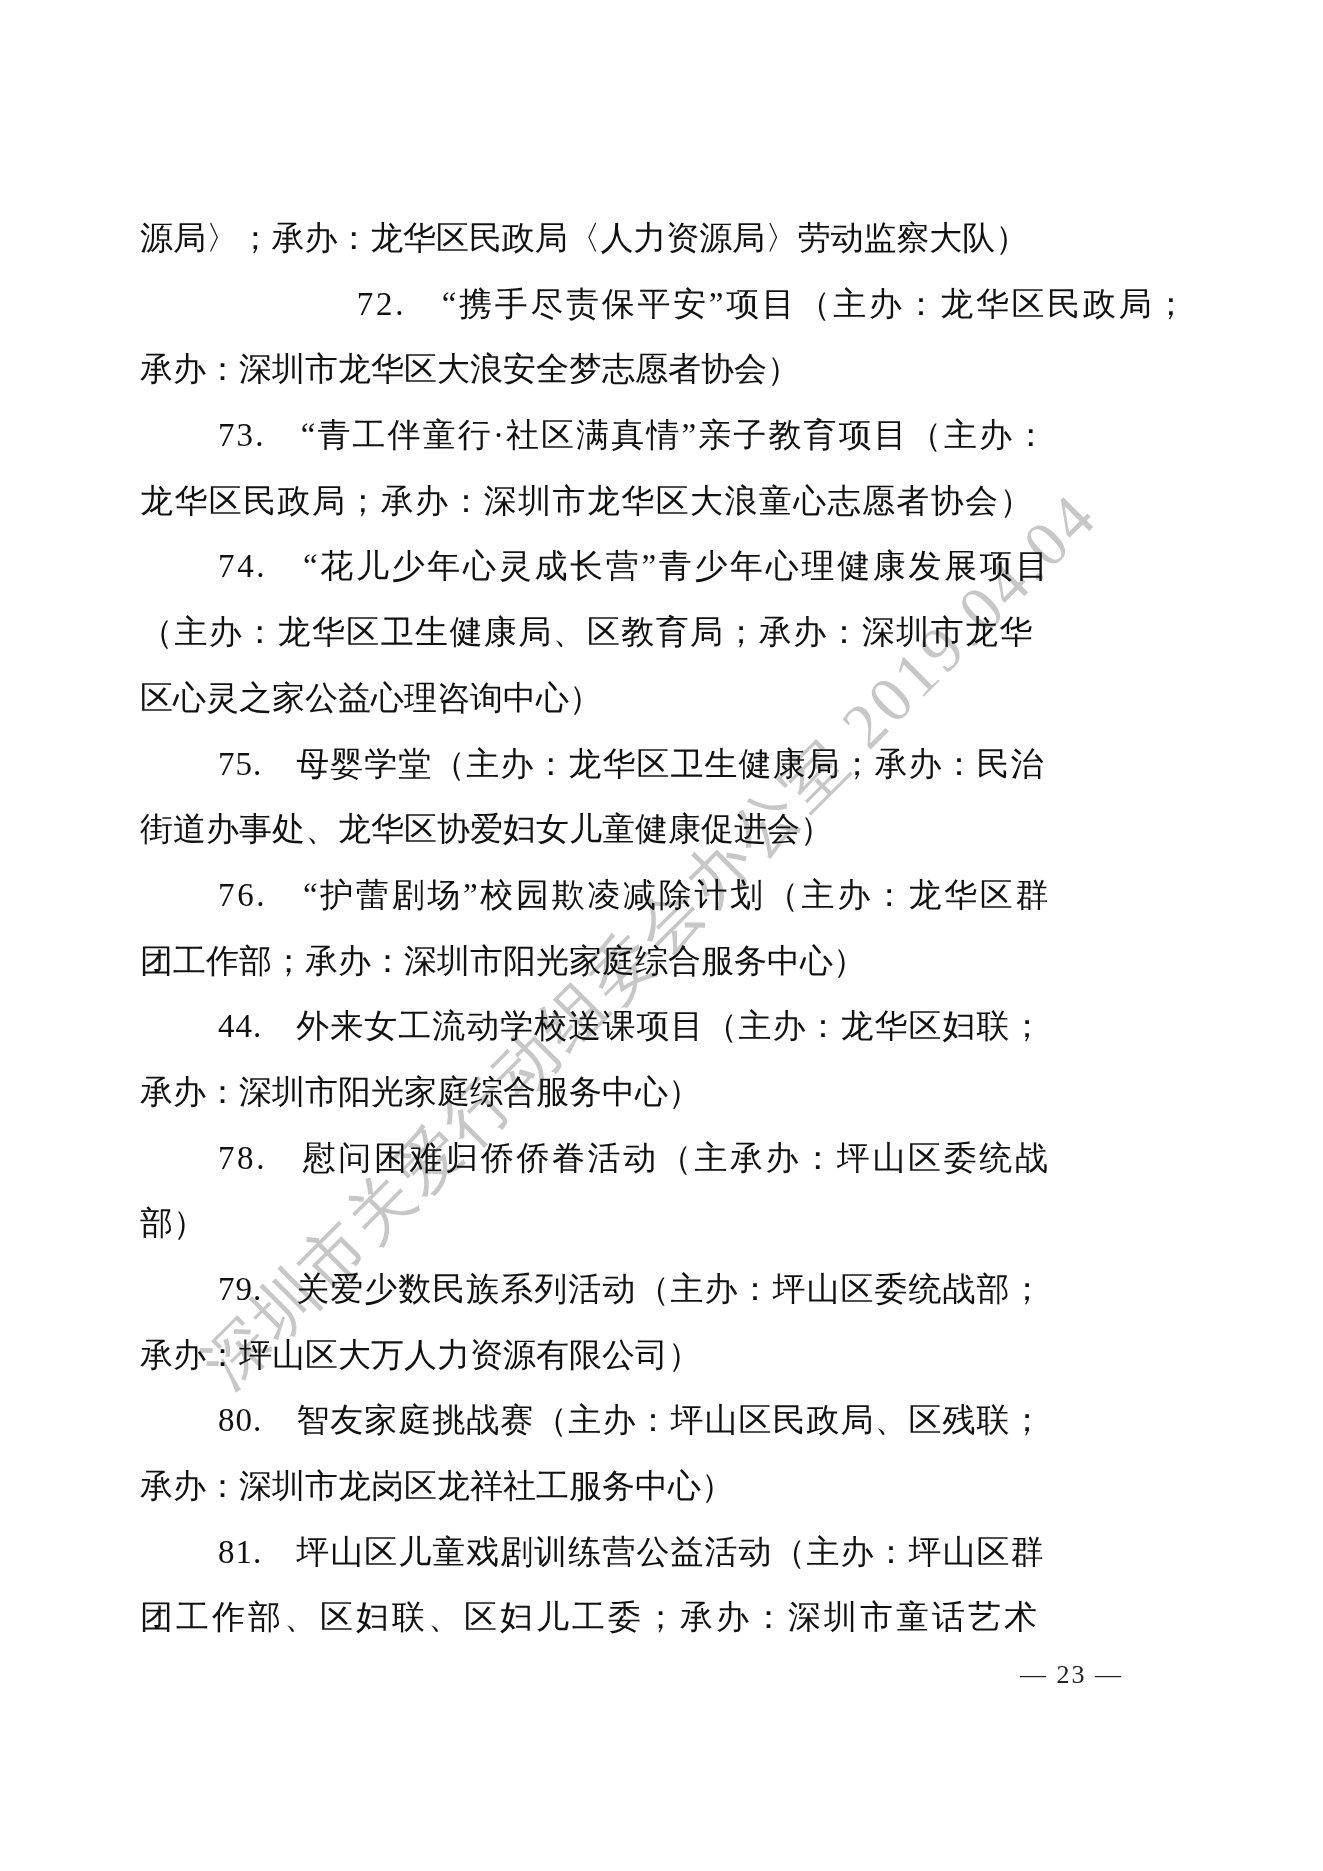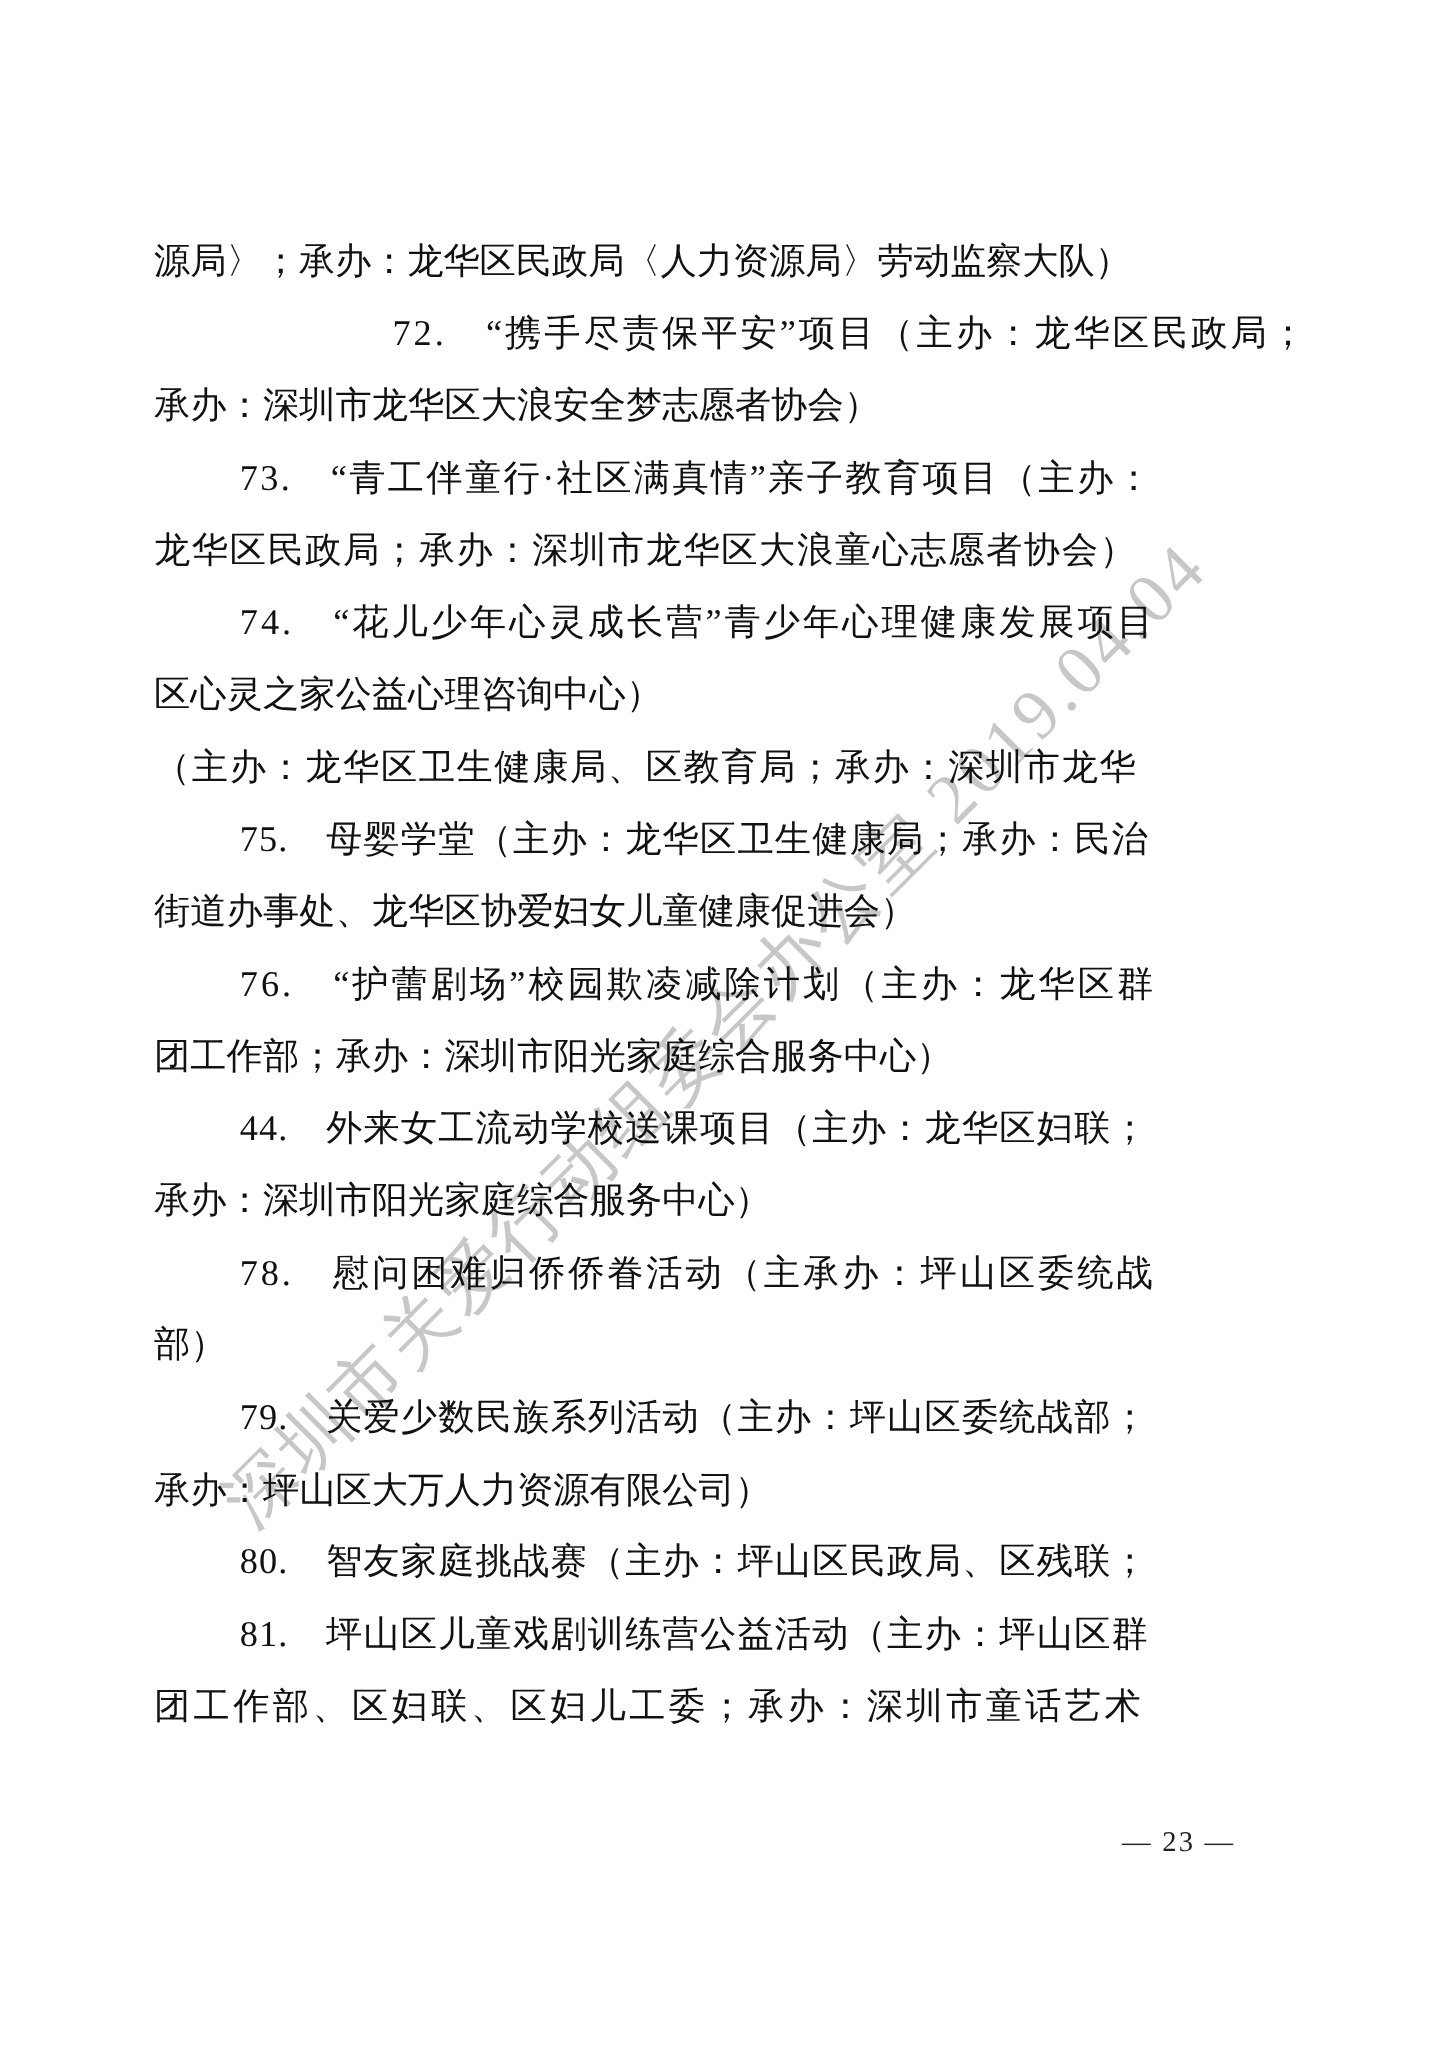--- a/index.html
+++ b/index.html
@@ -58,31 +58,32 @@
 <div class="page">
   <div class="watermark">深圳市关爱行动组委会办公室 2019.04.04</div>
 
   <div class="text-body">
       <div class="line" style="letter-spacing: -0.11px;">源局〉；承办：龙华区民政局〈人力资源局〉劳动监察大队）</div>
       <div class="line indent" style="letter-spacing: 2.68px; text-align: right;">72.　“携手尽责保平安”项目（主办：龙华区民政局；</div>
       <div class="line">承办：深圳市龙华区大浪安全梦志愿者协会）</div>
       <div class="line indent" style="letter-spacing: 2.1px;">73.　“青工伴童行·社区满真情”亲子教育项目（主办：</div>
       <div class="line" style="letter-spacing: 1.38px;">龙华区民政局；承办：深圳市龙华区大浪童心志愿者协会）</div>
       <div class="line indent" style="letter-spacing: 2.68px;">74.　“花儿少年心灵成长营”青少年心理健康发展项目</div>
+      <div class="line" style="letter-spacing: 1.38px;">（主办：龙华区卫生健康局、区教育局；承办：深圳市龙华</div>
       <div class="line">区心灵之家公益心理咨询中心）</div>
-      <div class="line" style="letter-spacing: 1.38px;">（主办：龙华区卫生健康局、区教育局；承办：深圳市龙华</div>
       <div class="line indent" style="letter-spacing: 1.01px;">75.　母婴学堂（主办：龙华区卫生健康局；承办：民治</div>
       <div class="line">街道办事处、龙华区协爱妇女儿童健康促进会）</div>
       <div class="line indent" style="letter-spacing: 2.68px;">76.　“护蕾剧场”校园欺凌减除计划（主办：龙华区群</div>
       <div class="line">团工作部；承办：深圳市阳光家庭综合服务中心）</div>
       <div class="line indent" style="letter-spacing: 1.01px;">44.　外来女工流动学校送课项目（主办：龙华区妇联；</div>
       <div class="line">承办：深圳市阳光家庭综合服务中心）</div>
       <div class="line indent" style="letter-spacing: 2.61px;">78.　慰问困难归侨侨眷活动（主承办：坪山区委统战</div>
       <div class="line">部）</div>
       <div class="line indent" style="letter-spacing: 1.01px;">79.　关爱少数民族系列活动（主办：坪山区委统战部；</div>
       <div class="line">承办：坪山区大万人力资源有限公司）</div>
       <div class="line indent" style="letter-spacing: 1.01px;">80.　智友家庭挑战赛（主办：坪山区民政局、区残联；</div>
+      <div class="line">承办：深圳市龙岗区龙祥社工服务中心）</div>
       <div class="line indent" style="letter-spacing: 1.01px;">81.　坪山区儿童戏剧训练营公益活动（主办：坪山区群</div>
       <div class="line" style="letter-spacing: 3px;">团工作部、区妇联、区妇儿工委；承办：深圳市童话艺术</div>
     </div>
 
   <div class="page-number">— 23 —</div>
 </div>
 
 </body></html>

